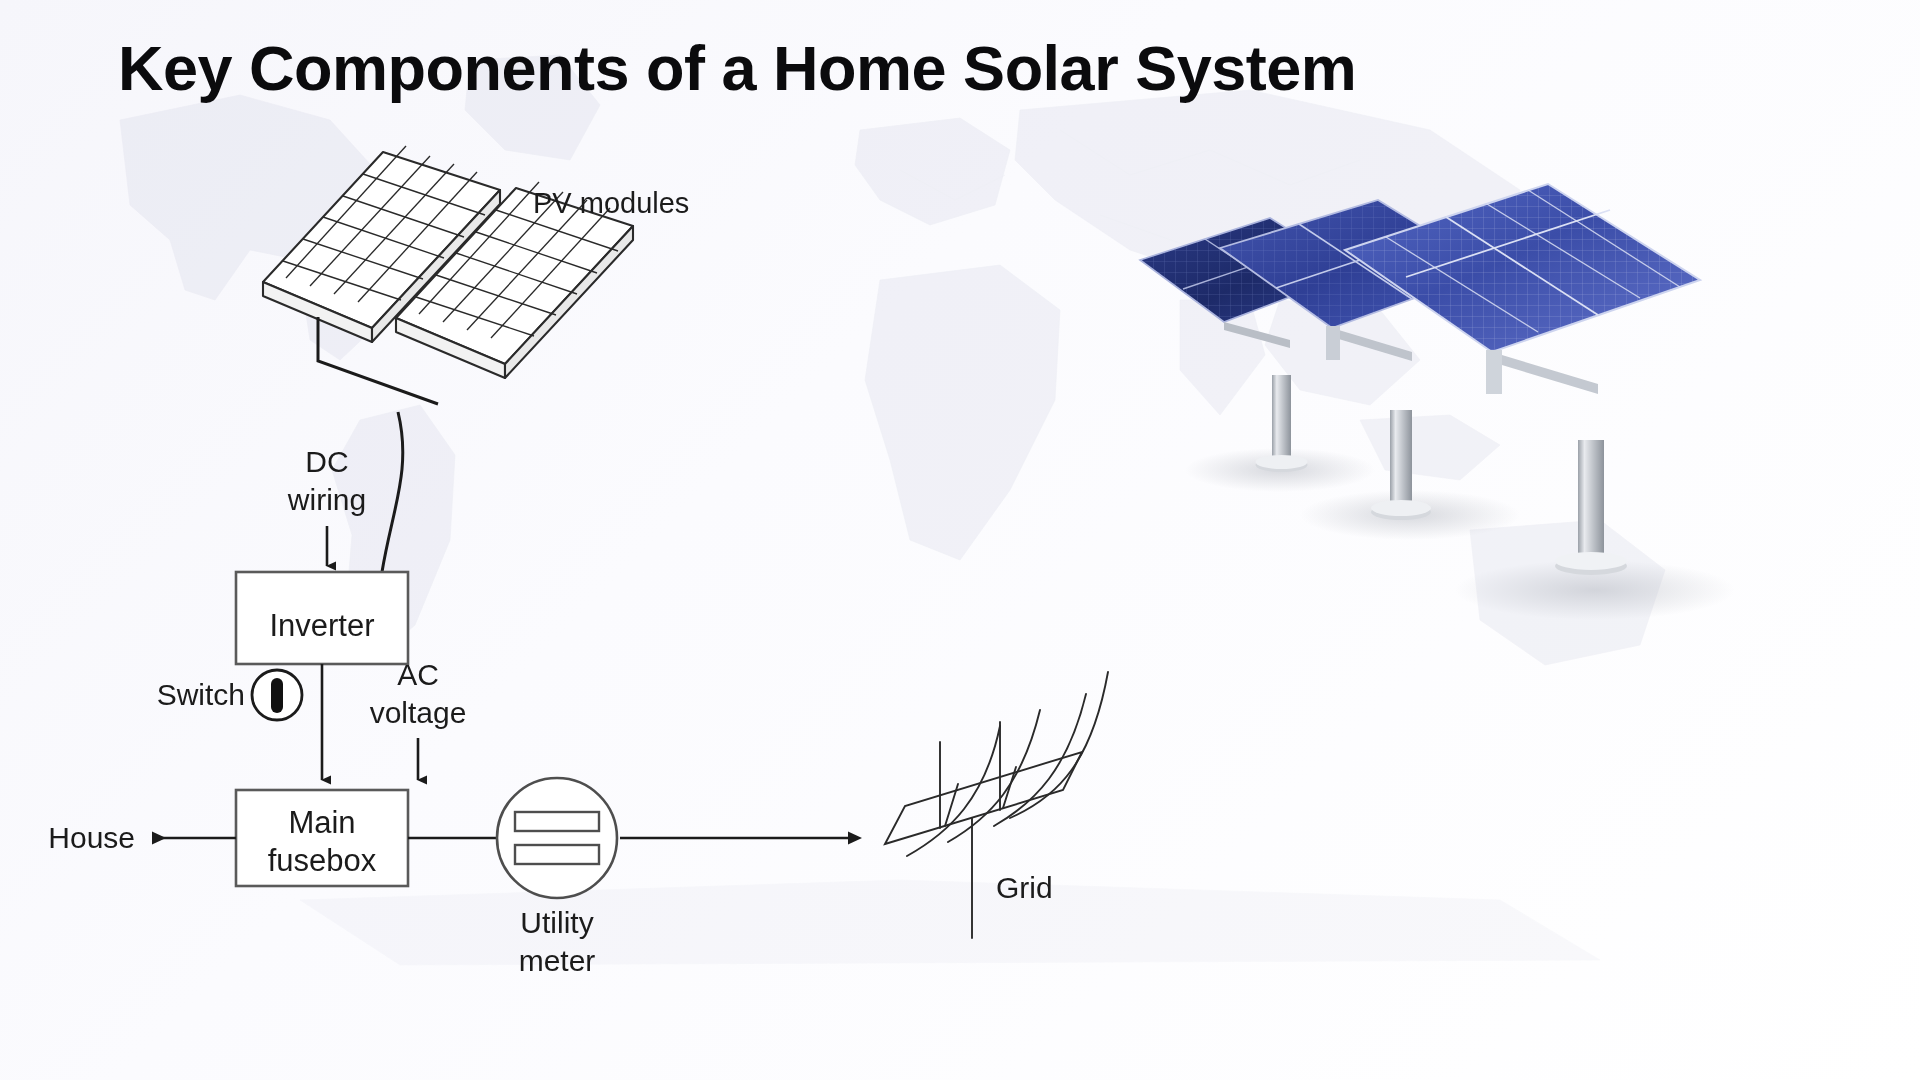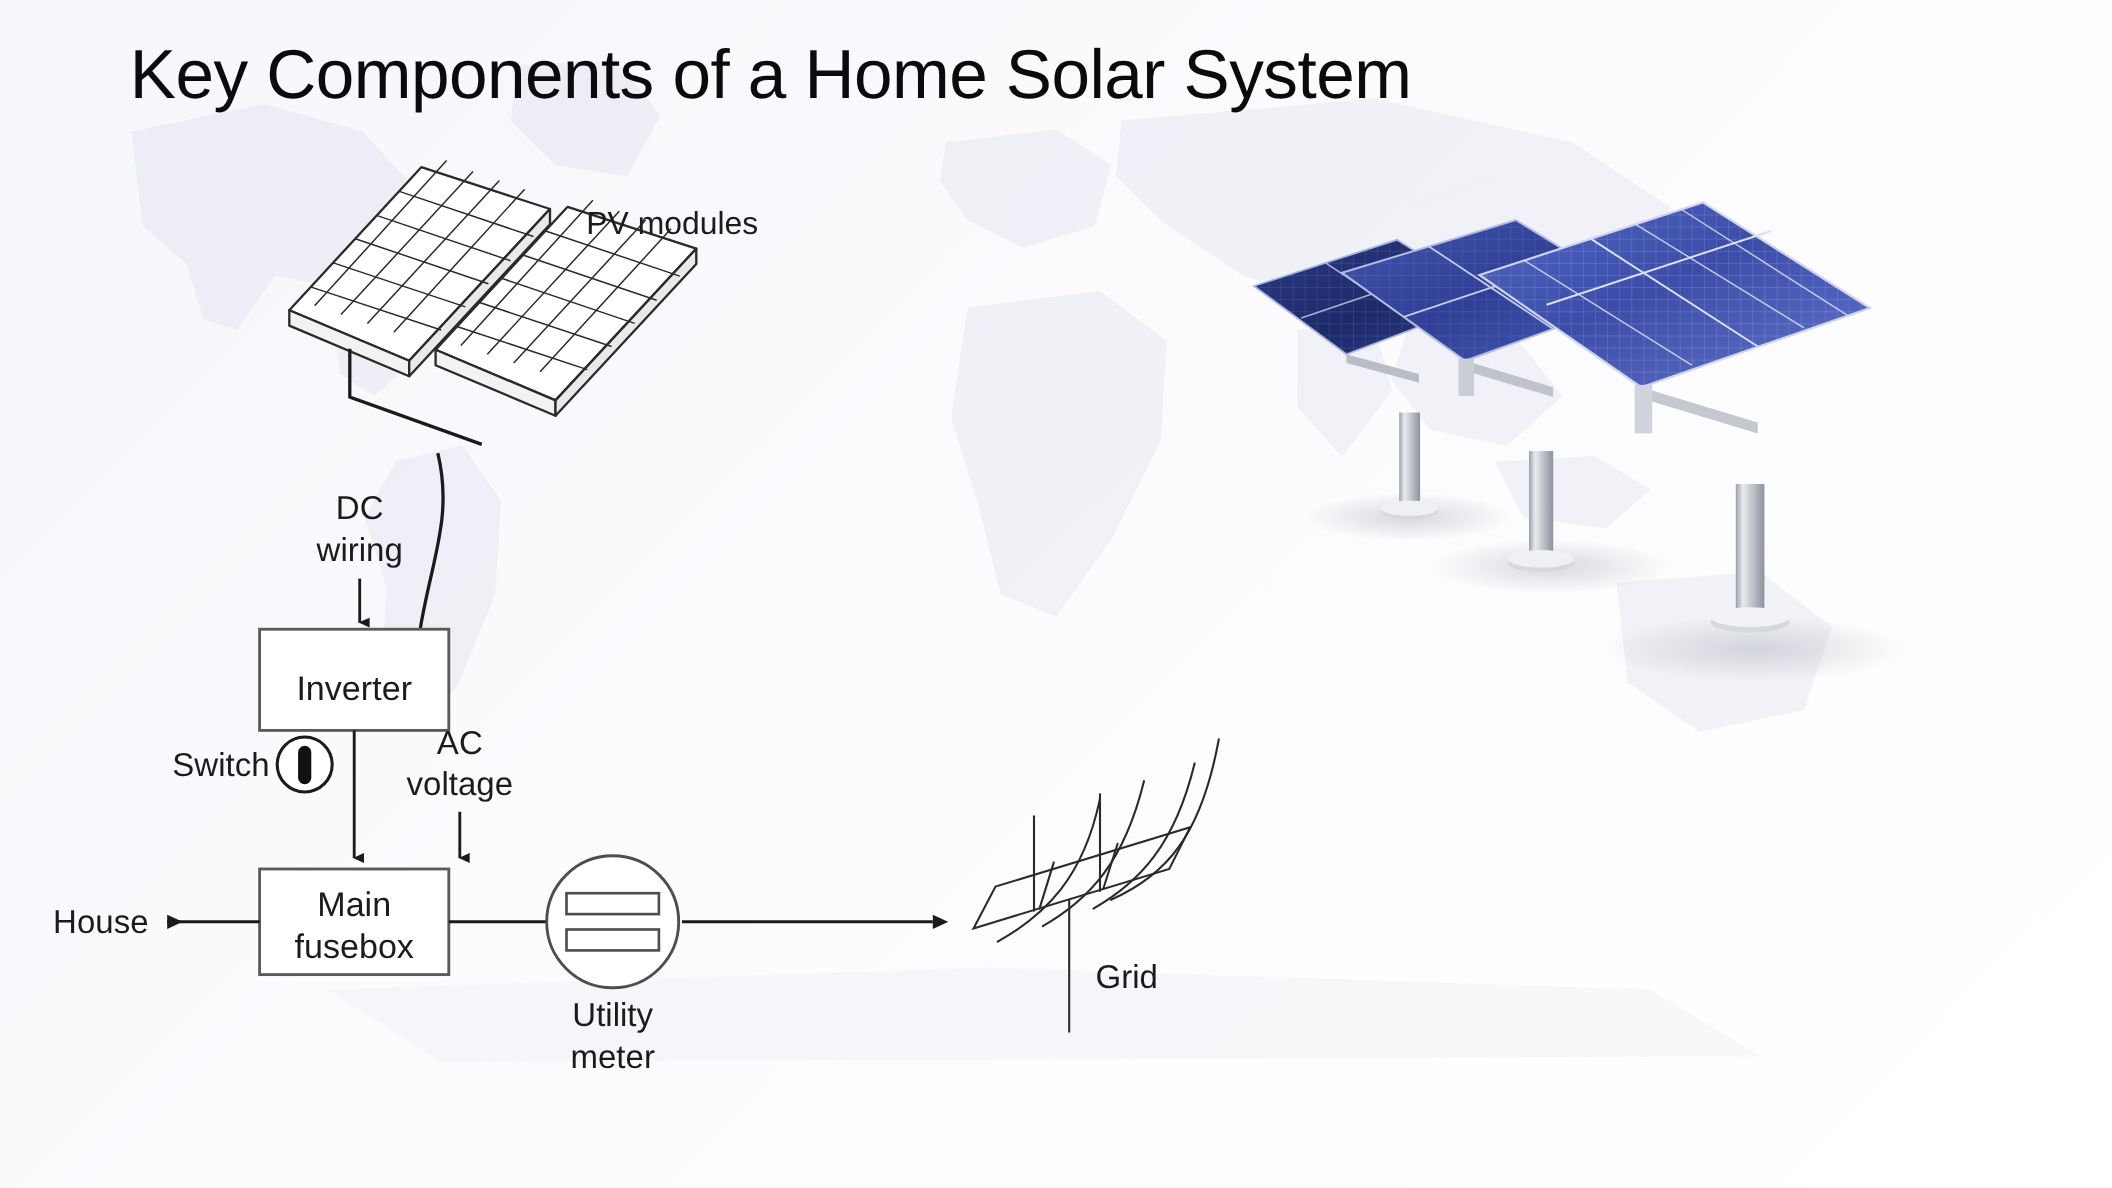--- a/index.html
+++ b/index.html
@@ -29,21 +29,21 @@
     height: 1080px;
     opacity: 0.16;
     pointer-events: none;
   }
 
   #title {
     position: absolute;
     left: 118px;
     top: 32px;
     font-size: 63px;
-    font-weight: 400;
+    font-weight: 700;
     letter-spacing: -0.5px;
     color: #0b0b0d;
     font-family: "Liberation Sans", sans-serif;
     white-space: nowrap;
   }
 
   #diagram {
     position: absolute;
     left: 0;
     top: 0;

